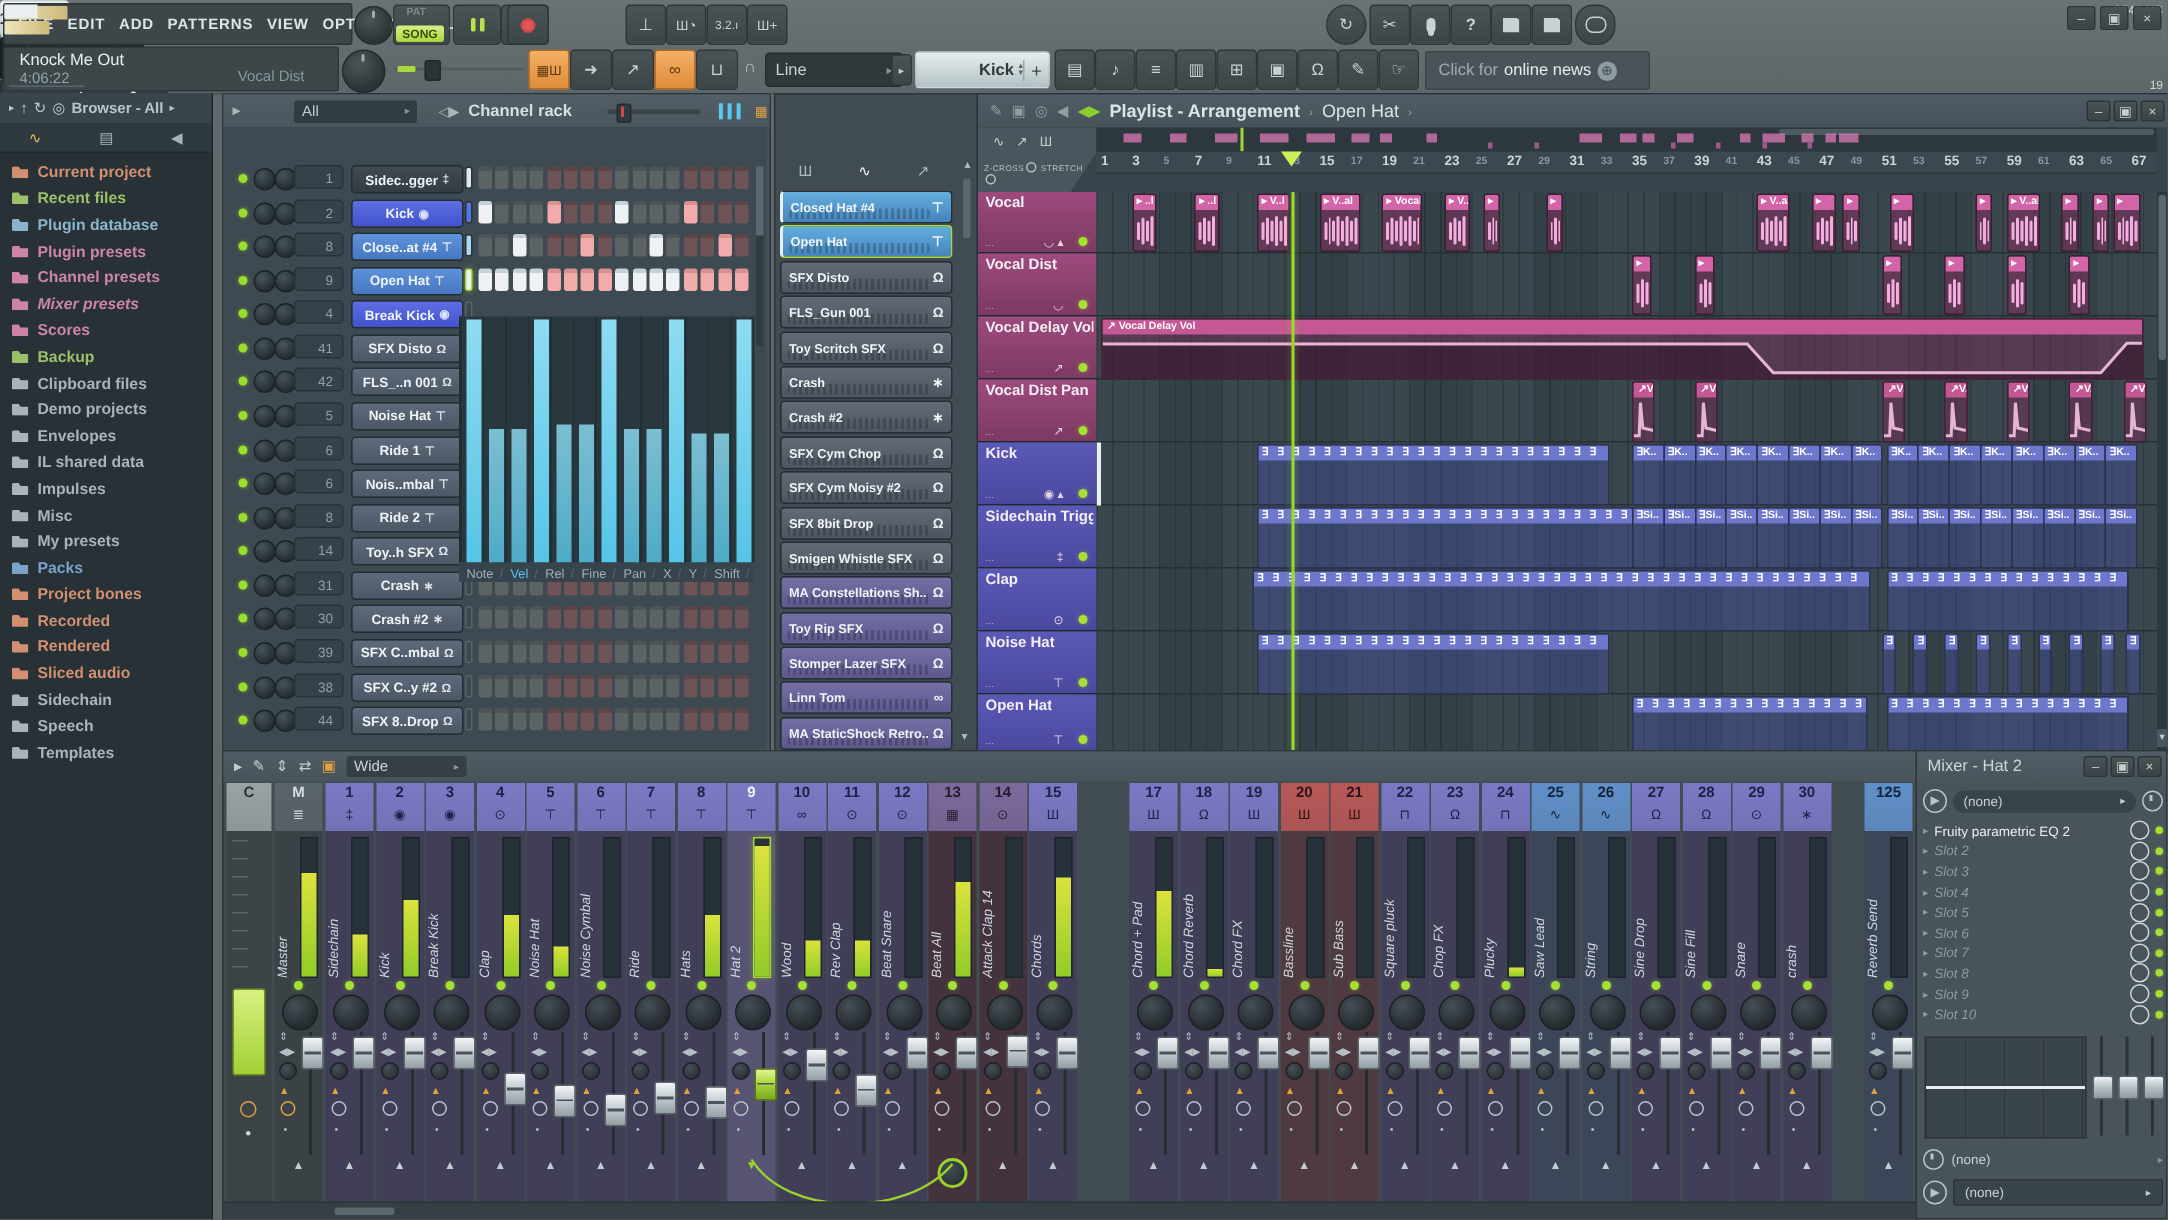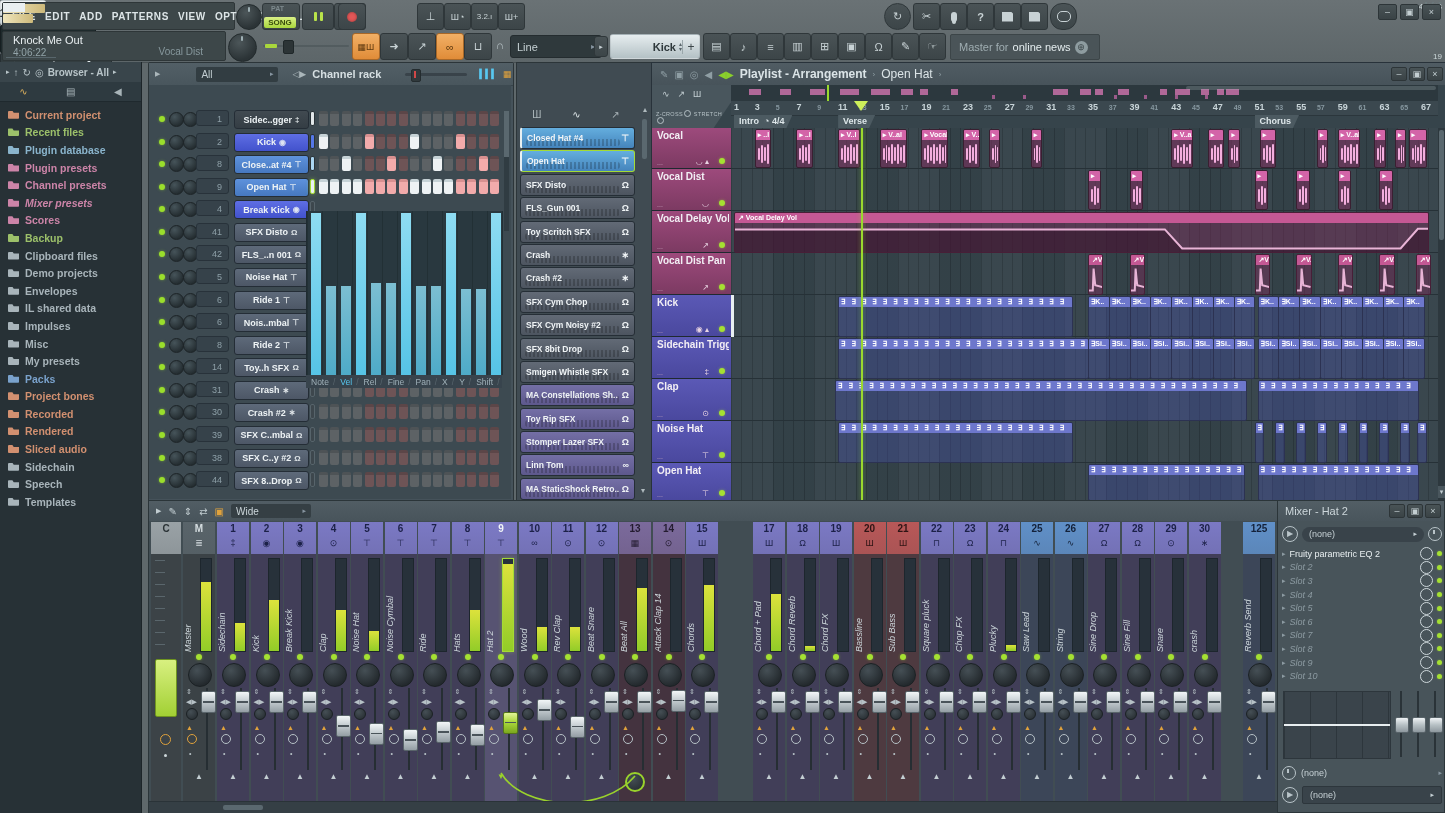--- a/index.html
+++ b/index.html
@@ -330,21 +330,21 @@
       <span>Ω</span>
     </div>
   <div class="tbtn" style="left:892px;top:33px;width:25px;height:25px;">
       <span>✎</span>
     </div>
   <div class="tbtn" style="left:919px;top:33px;width:25px;height:25px;">
       <span>☞</span>
     </div>
 
   <div id="newsbox">
-    <span class="pre">Master for</span>
+    <span class="pre">Click for</span>
     <span class="lnk">online news</span>
     <span class="globe">⊕</span>
   </div>
 </div>
 
 <div id="browser">
   <div id="browser-head">
     <span style="font-size:7px;">▸</span>
     <span>↑</span>
     <span>↻</span>
@@ -1029,26 +1029,20 @@
       <div class="tick sm" style="left: 502.68px;">49</div>
       <div class="tick" style="left: 523.5px;">51</div>
       <div class="tick sm" style="left: 544.32px;">53</div>
       <div class="tick" style="left: 565.14px;">55</div>
       <div class="tick sm" style="left: 585.96px;">57</div>
       <div class="tick" style="left: 606.78px;">59</div>
       <div class="tick sm" style="left: 627.6px;">61</div>
       <div class="tick" style="left: 648.42px;">63</div>
       <div class="tick sm" style="left: 669.24px;">65</div>
       <div class="tick" style="left: 690.06px;">67</div>
-    </div>
-  <div id="pl-markers">
-      <div class="marker" style="left: 3px;">Intro</div>
-      <div class="marker" style="left: 27.984px;">◔ 4/4</div>
-      <div class="marker" style="left: 107.1px;">Verse</div>
-      <div class="marker" style="left: 523.5px;">Chorus</div>
     </div>
   <div id="pl-lane">
       <div class="prow" style="top: 0px; height: 40px;"></div>
       <div class="prow" style="top: 41px; height: 41px;"></div>
       <div class="prow" style="top: 83px; height: 41px;"></div>
       <div class="prow" style="top: 125px; height: 41px;"></div>
       <div class="prow" style="top: 167px; height: 41px;"></div>
       <div class="prow" style="top: 209px; height: 41px;"></div>
       <div class="prow" style="top: 251px; height: 41px;"></div>
       <div class="prow" style="top: 293px; height: 41px;"></div>

